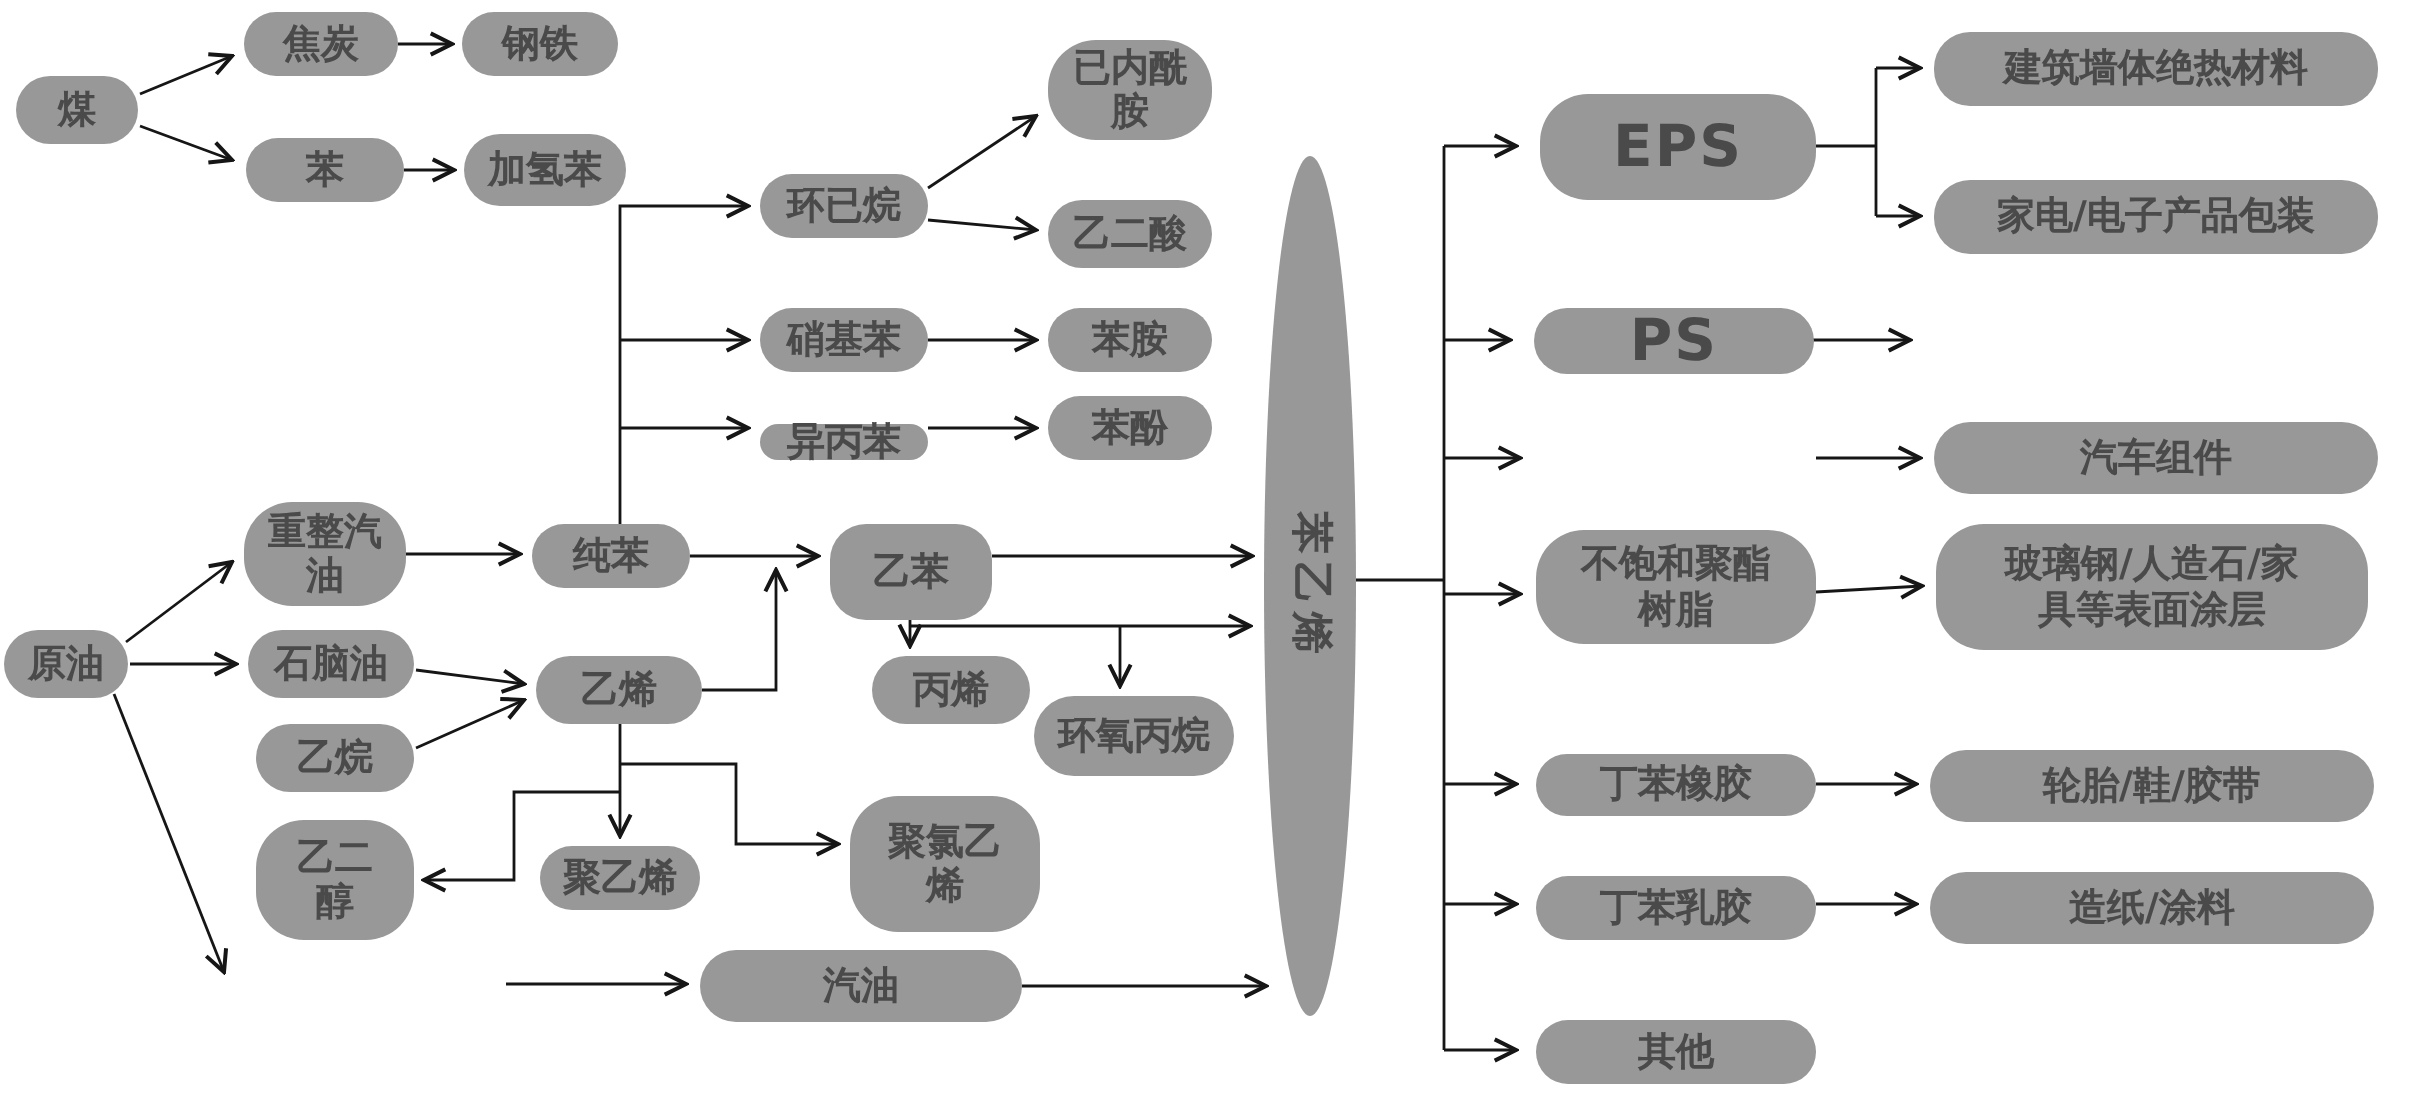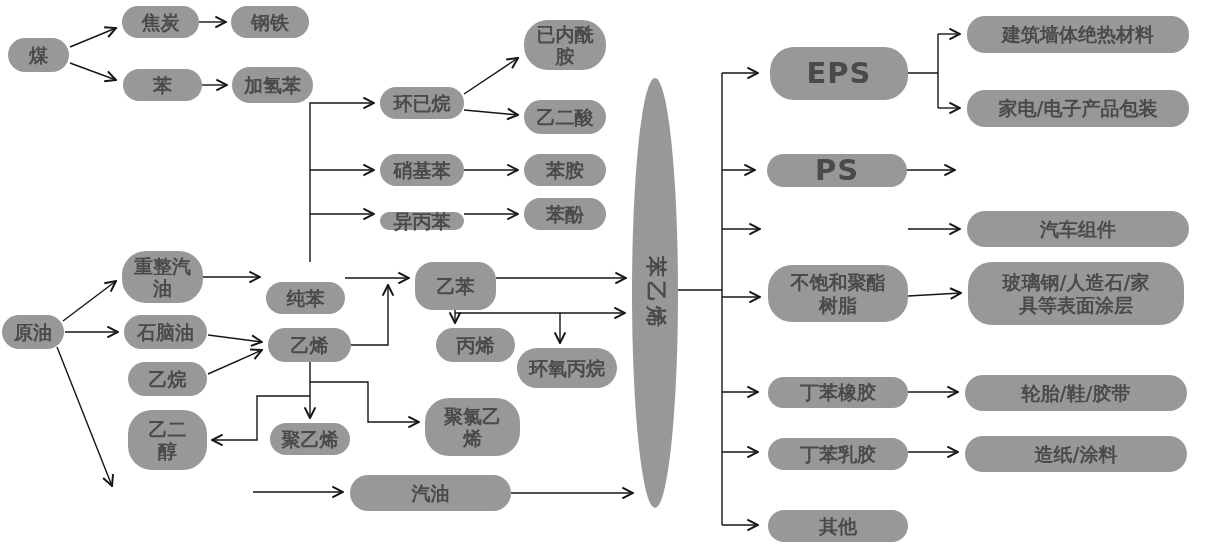--- a/index.html
+++ b/index.html
@@ -92,31 +92,31 @@
 胺</div>
   <div class="pill" style="left:524px;top:100px;width:82px;height:34px;">乙二酸</div>
   <div class="pill" style="left:380px;top:154px;width:84px;height:32px;">硝基苯</div>
   <div class="pill" style="left:524px;top:154px;width:82px;height:32px;">苯胺</div>
   <div class="pill" style="left:380px;top:212px;width:84px;height:18px;">异丙苯</div>
   <div class="pill" style="left:524px;top:198px;width:82px;height:32px;">苯酚</div>
 
   <div class="pill" style="left:2px;top:315px;width:62px;height:34px;">原油</div>
   <div class="pill tall" style="left:122px;top:251px;width:81px;height:52px;">重整汽
 油</div>
-  <div class="pill" style="left:266px;top:262px;width:79px;height:32px;margin-top:20px;">纯苯</div>
+  <div class="pill" style="left:266px;top:262px;width:79px;height:32px;">纯苯</div>
   <div class="pill" style="left:415px;top:262px;width:81px;height:48px;">乙苯</div>
   <div class="pill" style="left:124px;top:315px;width:83px;height:34px;">石脑油</div>
   <div class="pill" style="left:268px;top:328px;width:83px;height:34px;">乙烯</div>
   <div class="pill" style="left:128px;top:362px;width:79px;height:34px;">乙烷</div>
   <div class="pill" style="left:436px;top:328px;width:79px;height:34px;">丙烯</div>
   <div class="pill tall" style="left:517px;top:348px;width:100px;height:40px;">环氧丙烷</div>
   <div class="pill tall" style="left:128px;top:410px;width:79px;height:60px;">乙二
 醇</div>
   <div class="pill" style="left:270px;top:423px;width:80px;height:32px;">聚乙烯</div>
-  <div class="pill tall" style="left:425px;top:398px;width:95px;height:58px;">聚氯乙
+  <div class="pill tall" style="left:425px;top:398px;width:95px;height:68px;">聚氯乙
 烯</div>
   <div class="pill" style="left:350px;top:475px;width:161px;height:36px;">汽油</div>
 
   <div class="pill ellipse" style="left:632px;top:78px;width:46px;height:430px;">
     <span class="vert">苯乙烯</span>
   </div>
 
   <div class="pill tall latin" style="left:770px;top:47px;width:138px;height:53px;">EPS</div>
   <div class="pill" style="left:967px;top:16px;width:222px;height:37px;">建筑墙体绝热材料</div>
   <div class="pill" style="left:967px;top:90px;width:222px;height:37px;">家电/电子产品包装</div>

